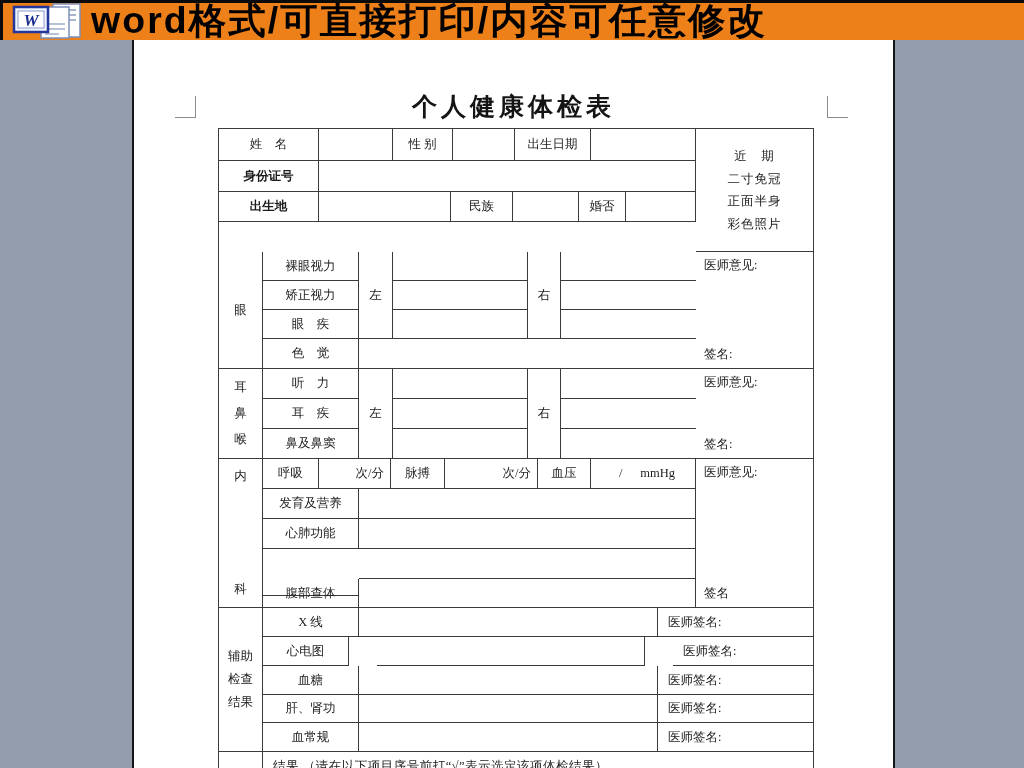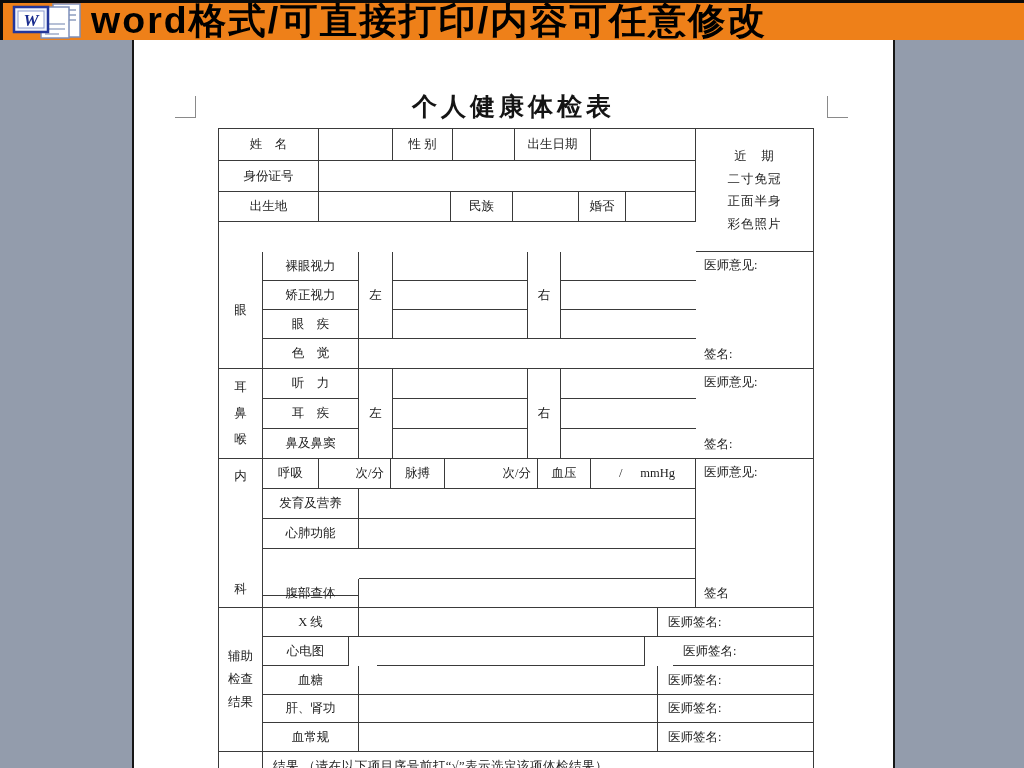--- a/index.html
+++ b/index.html
@@ -105,27 +105,27 @@
             <div class="cell lab" style="width:60px;">
                 <span>性 别</span>
               </div>
             <div class="cell" style="width:62px;"></div>
             <div class="cell lab" style="width:76px;">
                 <span>出生日期</span>
               </div>
             <div class="cell" style="width:105px;"></div>
           </div>
           <div class="row" style="height:31px;">
-            <div class="cell lab" style="width:100px;">
+            <div class="cell lab" style="width:100px;font-weight:bold;">
                 <span>身份证号</span>
               </div>
             <div class="cell" style="width:377px;"></div>
           </div>
           <div class="row" style="height:30px;">
-            <div class="cell lab" style="width:100px;">
+            <div class="cell lab" style="width:100px;font-weight:bold;">
                 <span>出生地</span>
               </div>
             <div class="cell" style="width:132px;"></div>
             <div class="cell lab" style="width:62px;">
                 <span>民族</span>
               </div>
             <div class="cell" style="width:66px;"></div>
             <div class="cell lab" style="width:47px;">
                 <span>婚否</span>
               </div>

